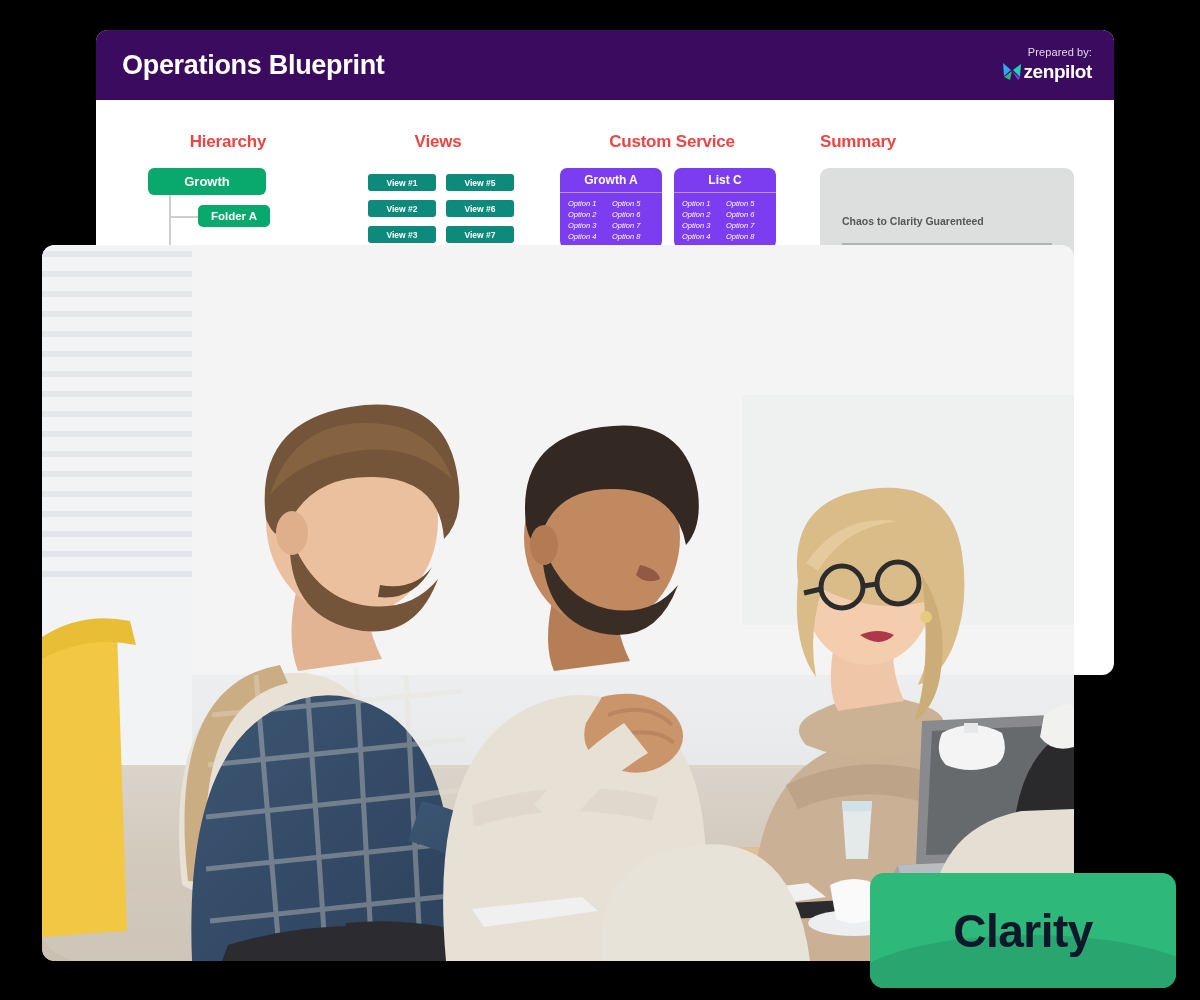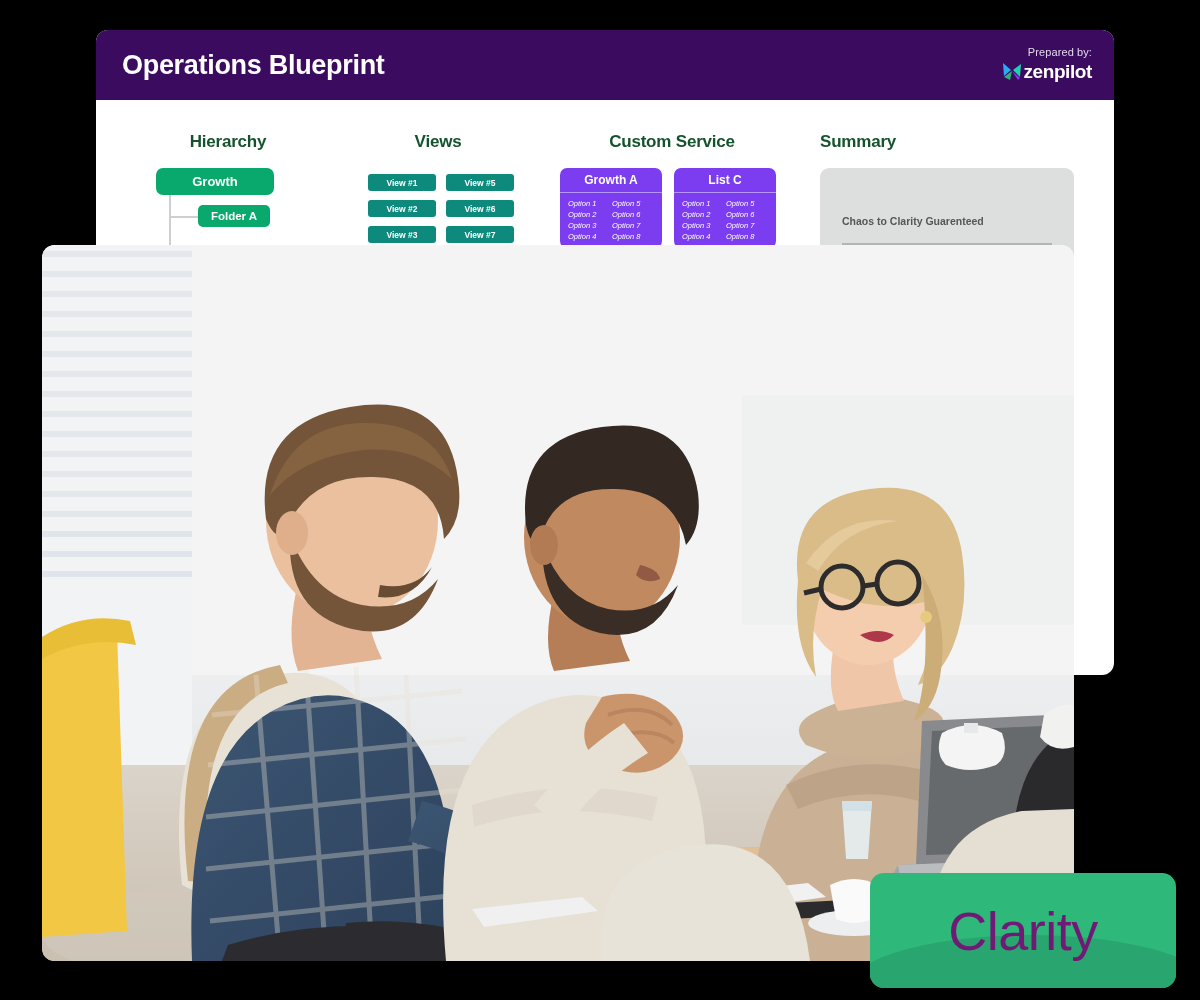--- a/index.html
+++ b/index.html
@@ -76,21 +76,21 @@
   
   .doc-body {
     position: absolute;
     left: 0;
     top: 70px;
     width: 1018px;
     height: 575px;
   }
 
   .col-title {
-    color: #14532d;
+    color: #ef4444;
     font-size: 17px;
     font-weight: bold;
     letter-spacing: -0.2px;
   }
 
   
   .col-hierarchy { position: absolute; left: 52px; top: 32px; width: 200px; }
   .col-hierarchy .col-title { display: block; text-align: center; width: 160px; margin-bottom: 16px; }
 
   .tree-block { position: relative; }
@@ -266,23 +266,23 @@
     position: absolute;
     left: -30px;
     top: 62px;
     width: 380px;
     height: 150px;
     background: #29a66f;
     border-radius: 50% 50% 0 0 / 60px 60px 0 0;
   }
   .clarity-text {
     position: relative;
-    color: #701a75;
-    font-size: 54px;
-    font-weight: normal;
+    color: #0f172a;
+    font-size: 46px;
+    font-weight: bold;
     letter-spacing: -0.5px;
   }
 </style>
 </head>
 <body>
 
 <div id="stage">
 
   <div class="doc-card">
 
@@ -304,21 +304,21 @@
         </div>
       </div>
     </div>
 
     <div class="doc-body">
 
       <div class="col-hierarchy">
         <span class="col-title">Hierarchy</span>
 
         <div class="tree-block" style="height:124px;">
-          <div class="node lvl0 green-bg" style="position:absolute;left:8px;top:0;border-radius:7px;">Growth</div>
+          <div class="node lvl0 green-bg" style="position:absolute;left:0;top:0;">Growth</div>
           <div class="connector v" style="left:21px;top:27px;height:73px;"></div>
           <div class="connector h" style="left:21px;top:48px;width:29px;"></div>
           <div class="node lvl1 green-bg" style="position:absolute;left:50px;top:37px;">Folder A</div>
           <div class="connector h" style="left:21px;top:100px;width:29px;"></div>
           <div class="node lvl1 green-bg" style="position:absolute;left:50px;top:89px;">Folder B</div>
           <div class="connector v" style="left:68px;top:111px;height:37px;"></div>
           <div class="connector h" style="left:68px;top:127px;width:24px;"></div>
           <div class="node lvl2 green-bg" style="position:absolute;left:92px;top:119px;">List A</div>
           <div class="connector h" style="left:68px;top:147px;width:24px;"></div>
           <div class="node lvl2 green-bg" style="position:absolute;left:92px;top:139px;">List B</div>

